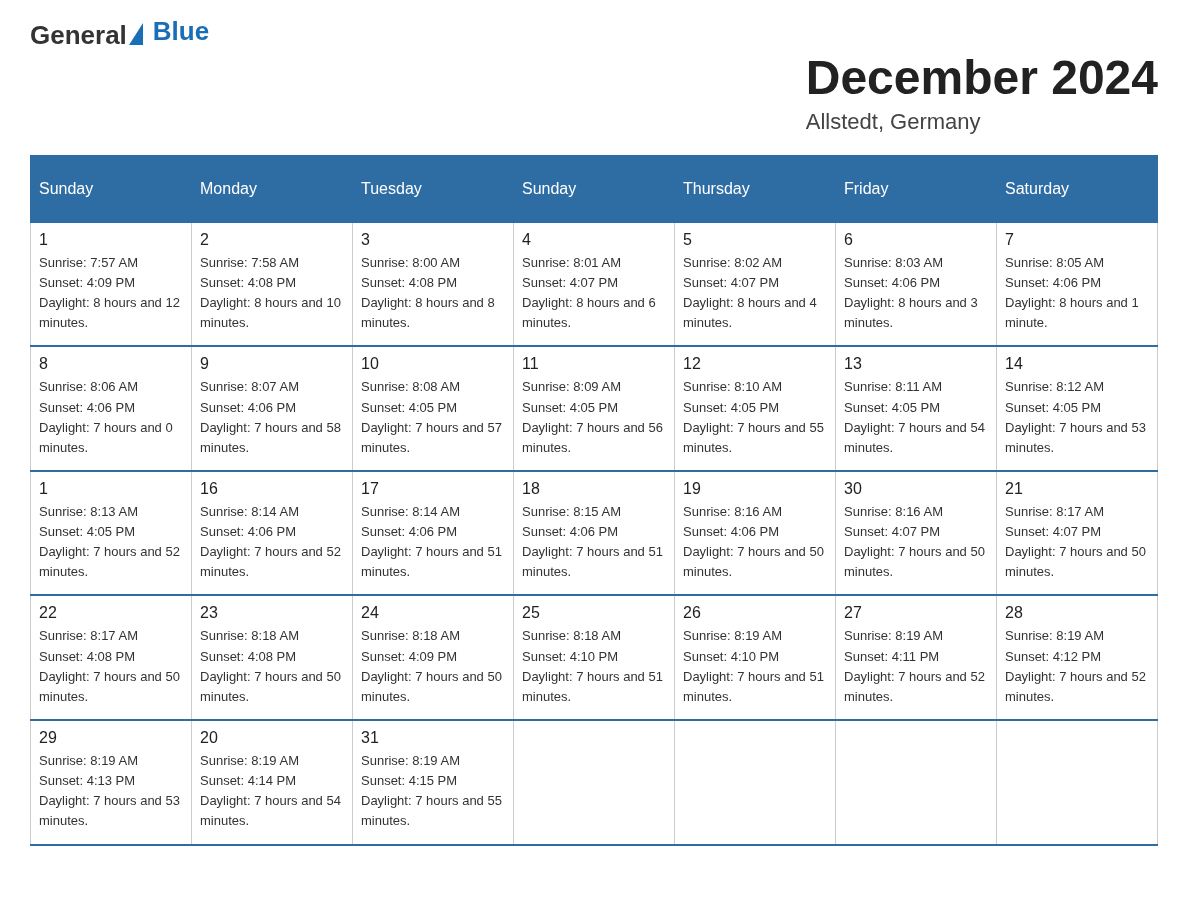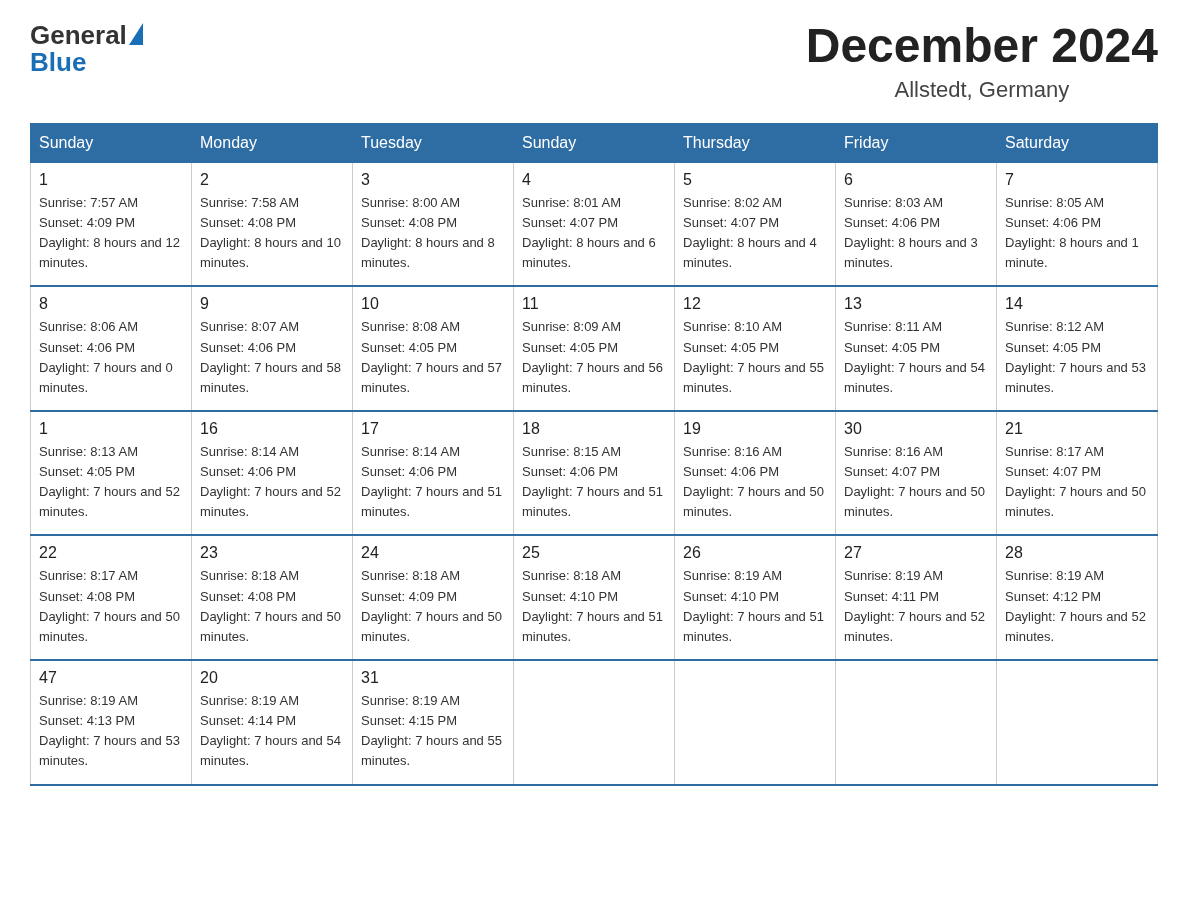--- a/index.html
+++ b/index.html
@@ -11,21 +11,22 @@
       min-height: 918px;
     }
     .header {
       display: flex;
       justify-content: space-between;
       align-items: flex-start;
       margin-bottom: 20px;
     }
     .logo {
       display: flex;
-      flex-direction: column;
+      flex-direction: row;
+      gap: 8px;
     }
     .logo-text {
       display: flex;
       align-items: center;
       font-size: 26px;
       font-weight: bold;
       color: #333;
     }
     .logo-general { color: #333; }
     .logo-triangle {
@@ -39,21 +40,22 @@
       margin-top: -4px;
     }
     .logo-sub {
       font-size: 26px;
       font-weight: bold;
       color: #1a6eb5;
       margin-top: -4px;
       margin-left: 0;
     }
     .title-block {
-      text-align: center;
+      text-align: left;
+      margin-top: 32px;
     }
     .title-block h1 {
       font-size: 48px;
       font-weight: bold;
       color: #222;
       line-height: 1.1;
     }
     .title-block h2 {
       font-size: 22px;
       font-weight: normal;
@@ -61,21 +63,21 @@
       margin-top: 4px;
     }
     .calendar {
       width: 100%;
       border-collapse: collapse;
       border: 1px solid #aaa;
     }
     .calendar thead tr th {
       background-color: #2e6da4;
       color: #fff;
-      padding: 10px 8px;
+      padding: 24px 8px;
       text-align: left;
       font-size: 16px;
       font-weight: normal;
       border: 1px solid #2e6da4;
     }
     .calendar tbody tr td {
       vertical-align: top;
       padding: 8px 8px 12px 8px;
       border: 1px solid #ccc;
       width: 14.28%;
@@ -247,21 +249,21 @@
           <div class="day-num">27</div>
           <div class="day-info">Sunrise: 8:19 AM<br>Sunset: 4:11 PM<br>Daylight: 7 hours and 52 minutes.</div>
         </td>
         <td>
           <div class="day-num">28</div>
           <div class="day-info">Sunrise: 8:19 AM<br>Sunset: 4:12 PM<br>Daylight: 7 hours and 52 minutes.</div>
         </td>
       </tr>
       <tr>
         <td>
-          <div class="day-num">47</div>
+          <div class="day-num">29</div>
           <div class="day-info">Sunrise: 8:19 AM<br>Sunset: 4:13 PM<br>Daylight: 7 hours and 53 minutes.</div>
         </td>
         <td>
           <div class="day-num">20</div>
           <div class="day-info">Sunrise: 8:19 AM<br>Sunset: 4:14 PM<br>Daylight: 7 hours and 54 minutes.</div>
         </td>
         <td>
           <div class="day-num">31</div>
           <div class="day-info">Sunrise: 8:19 AM<br>Sunset: 4:15 PM<br>Daylight: 7 hours and 55 minutes.</div>
         </td>

